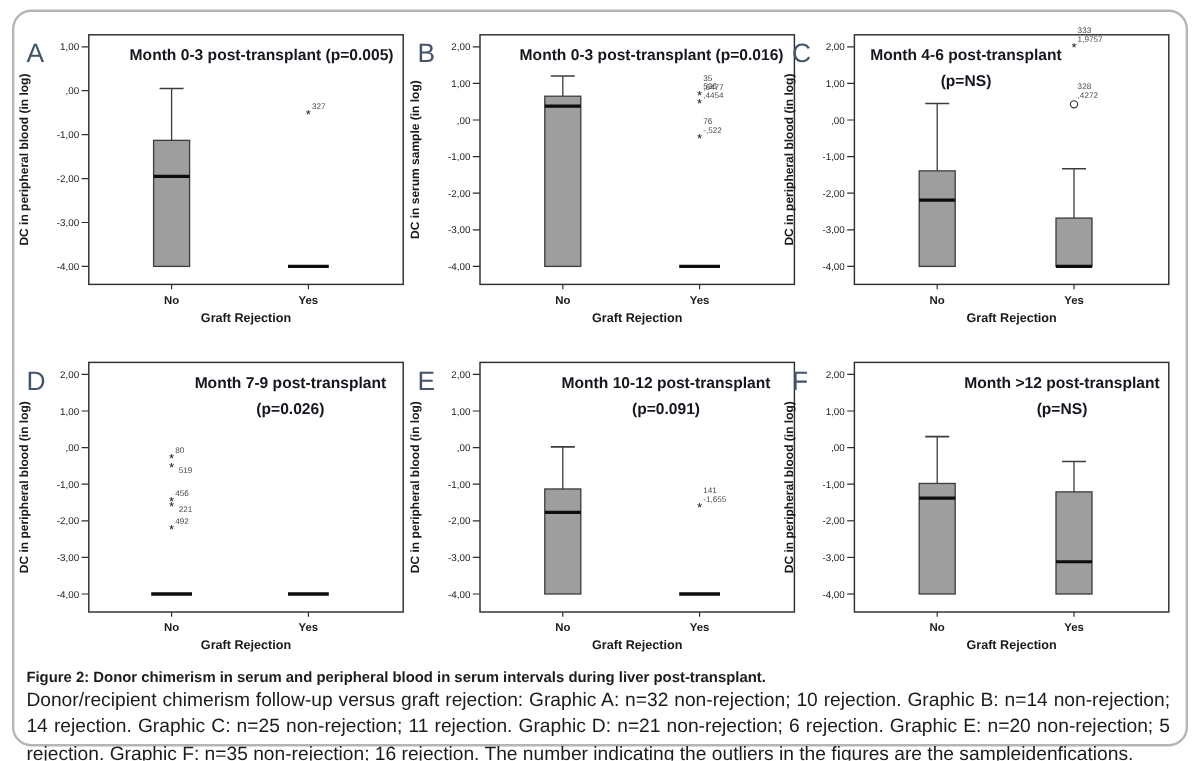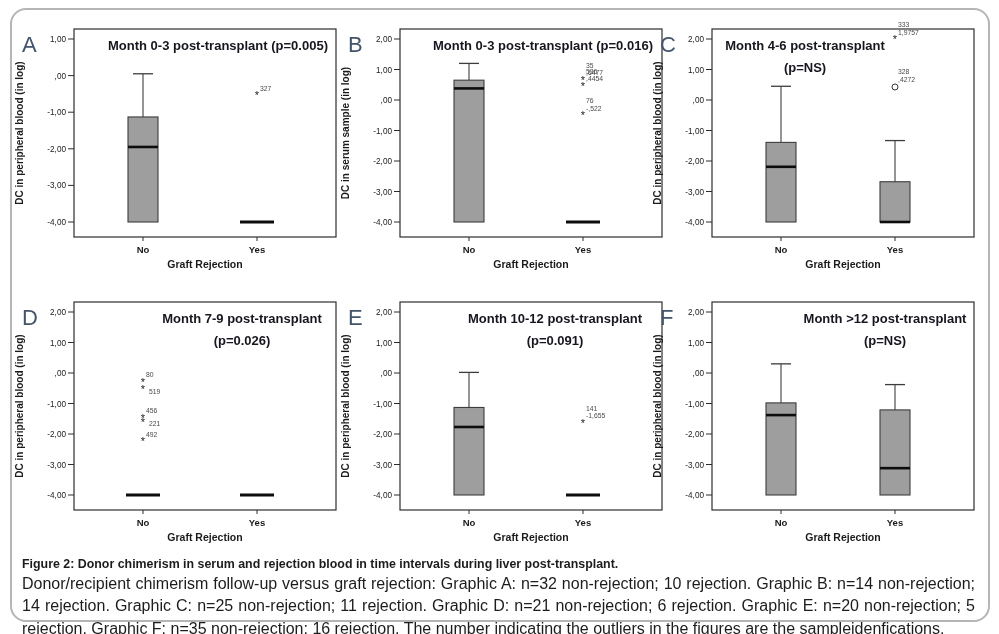--- a/index.html
+++ b/index.html
@@ -229,16 +229,16 @@
         <line x1="245" y1="101.58999999999999" x2="245" y2="126.90499999999999" stroke="#3d3d3d" stroke-width="1.1"></line>
         <line x1="235" y1="101.58999999999999" x2="255" y2="101.58999999999999" stroke="#3d3d3d" stroke-width="1.3"></line>
         <rect x="230" y="126.90499999999999" width="30" height="85.09500000000001" fill="#9e9e9e" stroke="#3d3d3d" stroke-width="1.1"></rect>
         <line x1="230" y1="185.16" x2="260" y2="185.16" stroke="#0d0d0d" stroke-width="2.6"></line>
         <line x1="245" y1="227" x2="245" y2="231" stroke="#2d2d2d" stroke-width="1"></line>
         <text x="245" y="243" fill="#1a1a1a" font-size="9.5" text-anchor="middle" font-weight="bold">Yes</text>
         <text x="193" y="258" fill="#1a1a1a" font-size="10.5" text-anchor="middle" font-weight="bold">Graft Rejection</text>
       </svg></div>
 
   <div id="caption">
-    <div class="cap-title">Figure 2: Donor chimerism in serum and rejection blood in time intervals during liver post-transplant.</div>
+    <div class="cap-title">Figure 2: Donor chimerism in serum and peripheral blood in serum intervals during liver post-transplant.</div>
     <div class="cap-body">Donor/recipient chimerism follow-up versus graft rejection: Graphic A: n=32 non-rejection; 10 rejection. Graphic B: n=14 non-rejection; 14 rejection. Graphic C: n=25 non-rejection; 11 rejection. Graphic D: n=21 non-rejection; 6 rejection. Graphic E: n=20 non-rejection; 5 rejection. Graphic F: n=35 non-rejection; 16 rejection. The number indicating the outliers in the figures are the sampleidenfications.</div>
   </div>
 </div>
 
 </body></html>

